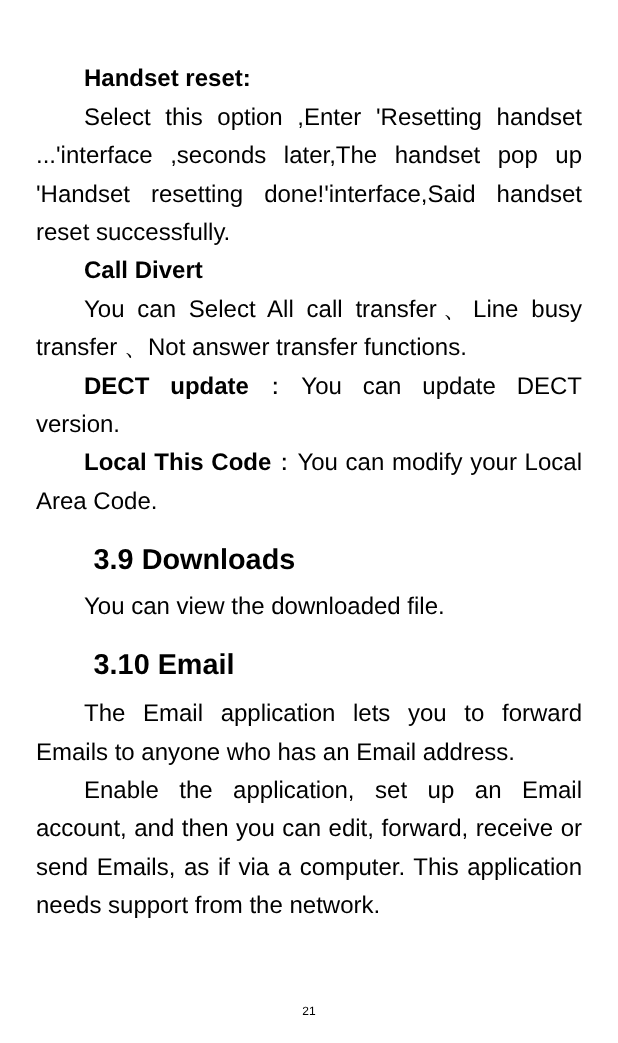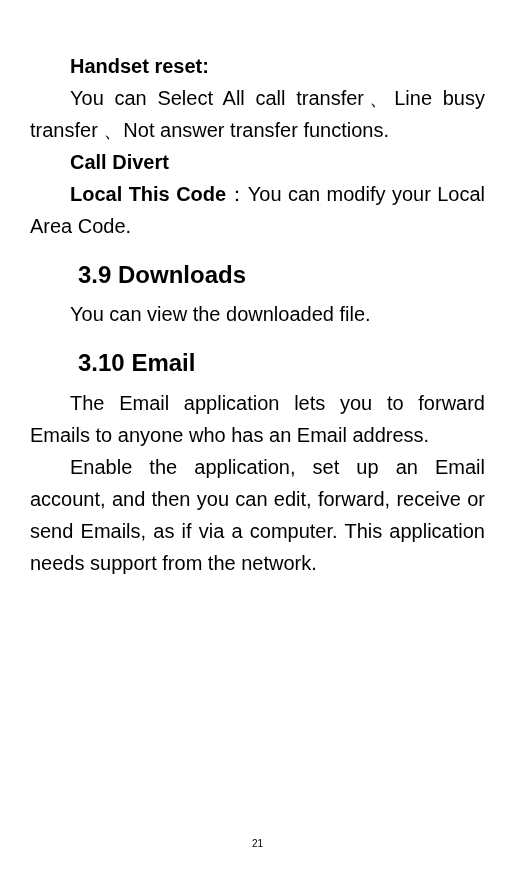--- a/index.html
+++ b/index.html
@@ -46,26 +46,30 @@
 </head>
 <body>
 
 <div class="page">
 
   <div class="body-text">
 
     <p class="para">
       <span class="bold">Handset reset:</span>
     </p>
+    <p class="para">Select this option ,Enter 'Resetting handset ...'interface ,seconds later,The handset pop up 'Handset resetting done!'interface,Said handset reset  successfully.</p>
 
-    <p class="para">You can Select All call transfer、Line busy transfer 、Not answer transfer functions.</p>
     <p class="para">
       <span class="bold">Call Divert</span>
     </p>
+    <p class="para">You can Select All call transfer、Line busy transfer 、Not answer transfer functions.</p>
 
+    <p class="para">
+      <span class="bold">DECT update</span><span>：</span><span>You can update DECT version.</span>
+    </p>
 
     <p class="para">
       <span class="bold">Local This Code</span><span>：</span><span>You can modify your Local Area Code.</span>
     </p>
 
     <p class="sec-heading">3.9  Downloads</p>
     <p class="para">You can view the downloaded file.</p>
 
     <p class="sec-heading">3.10  Email</p>
     <p class="para">The Email application lets you to forward Emails to anyone who has an Email address.</p>

